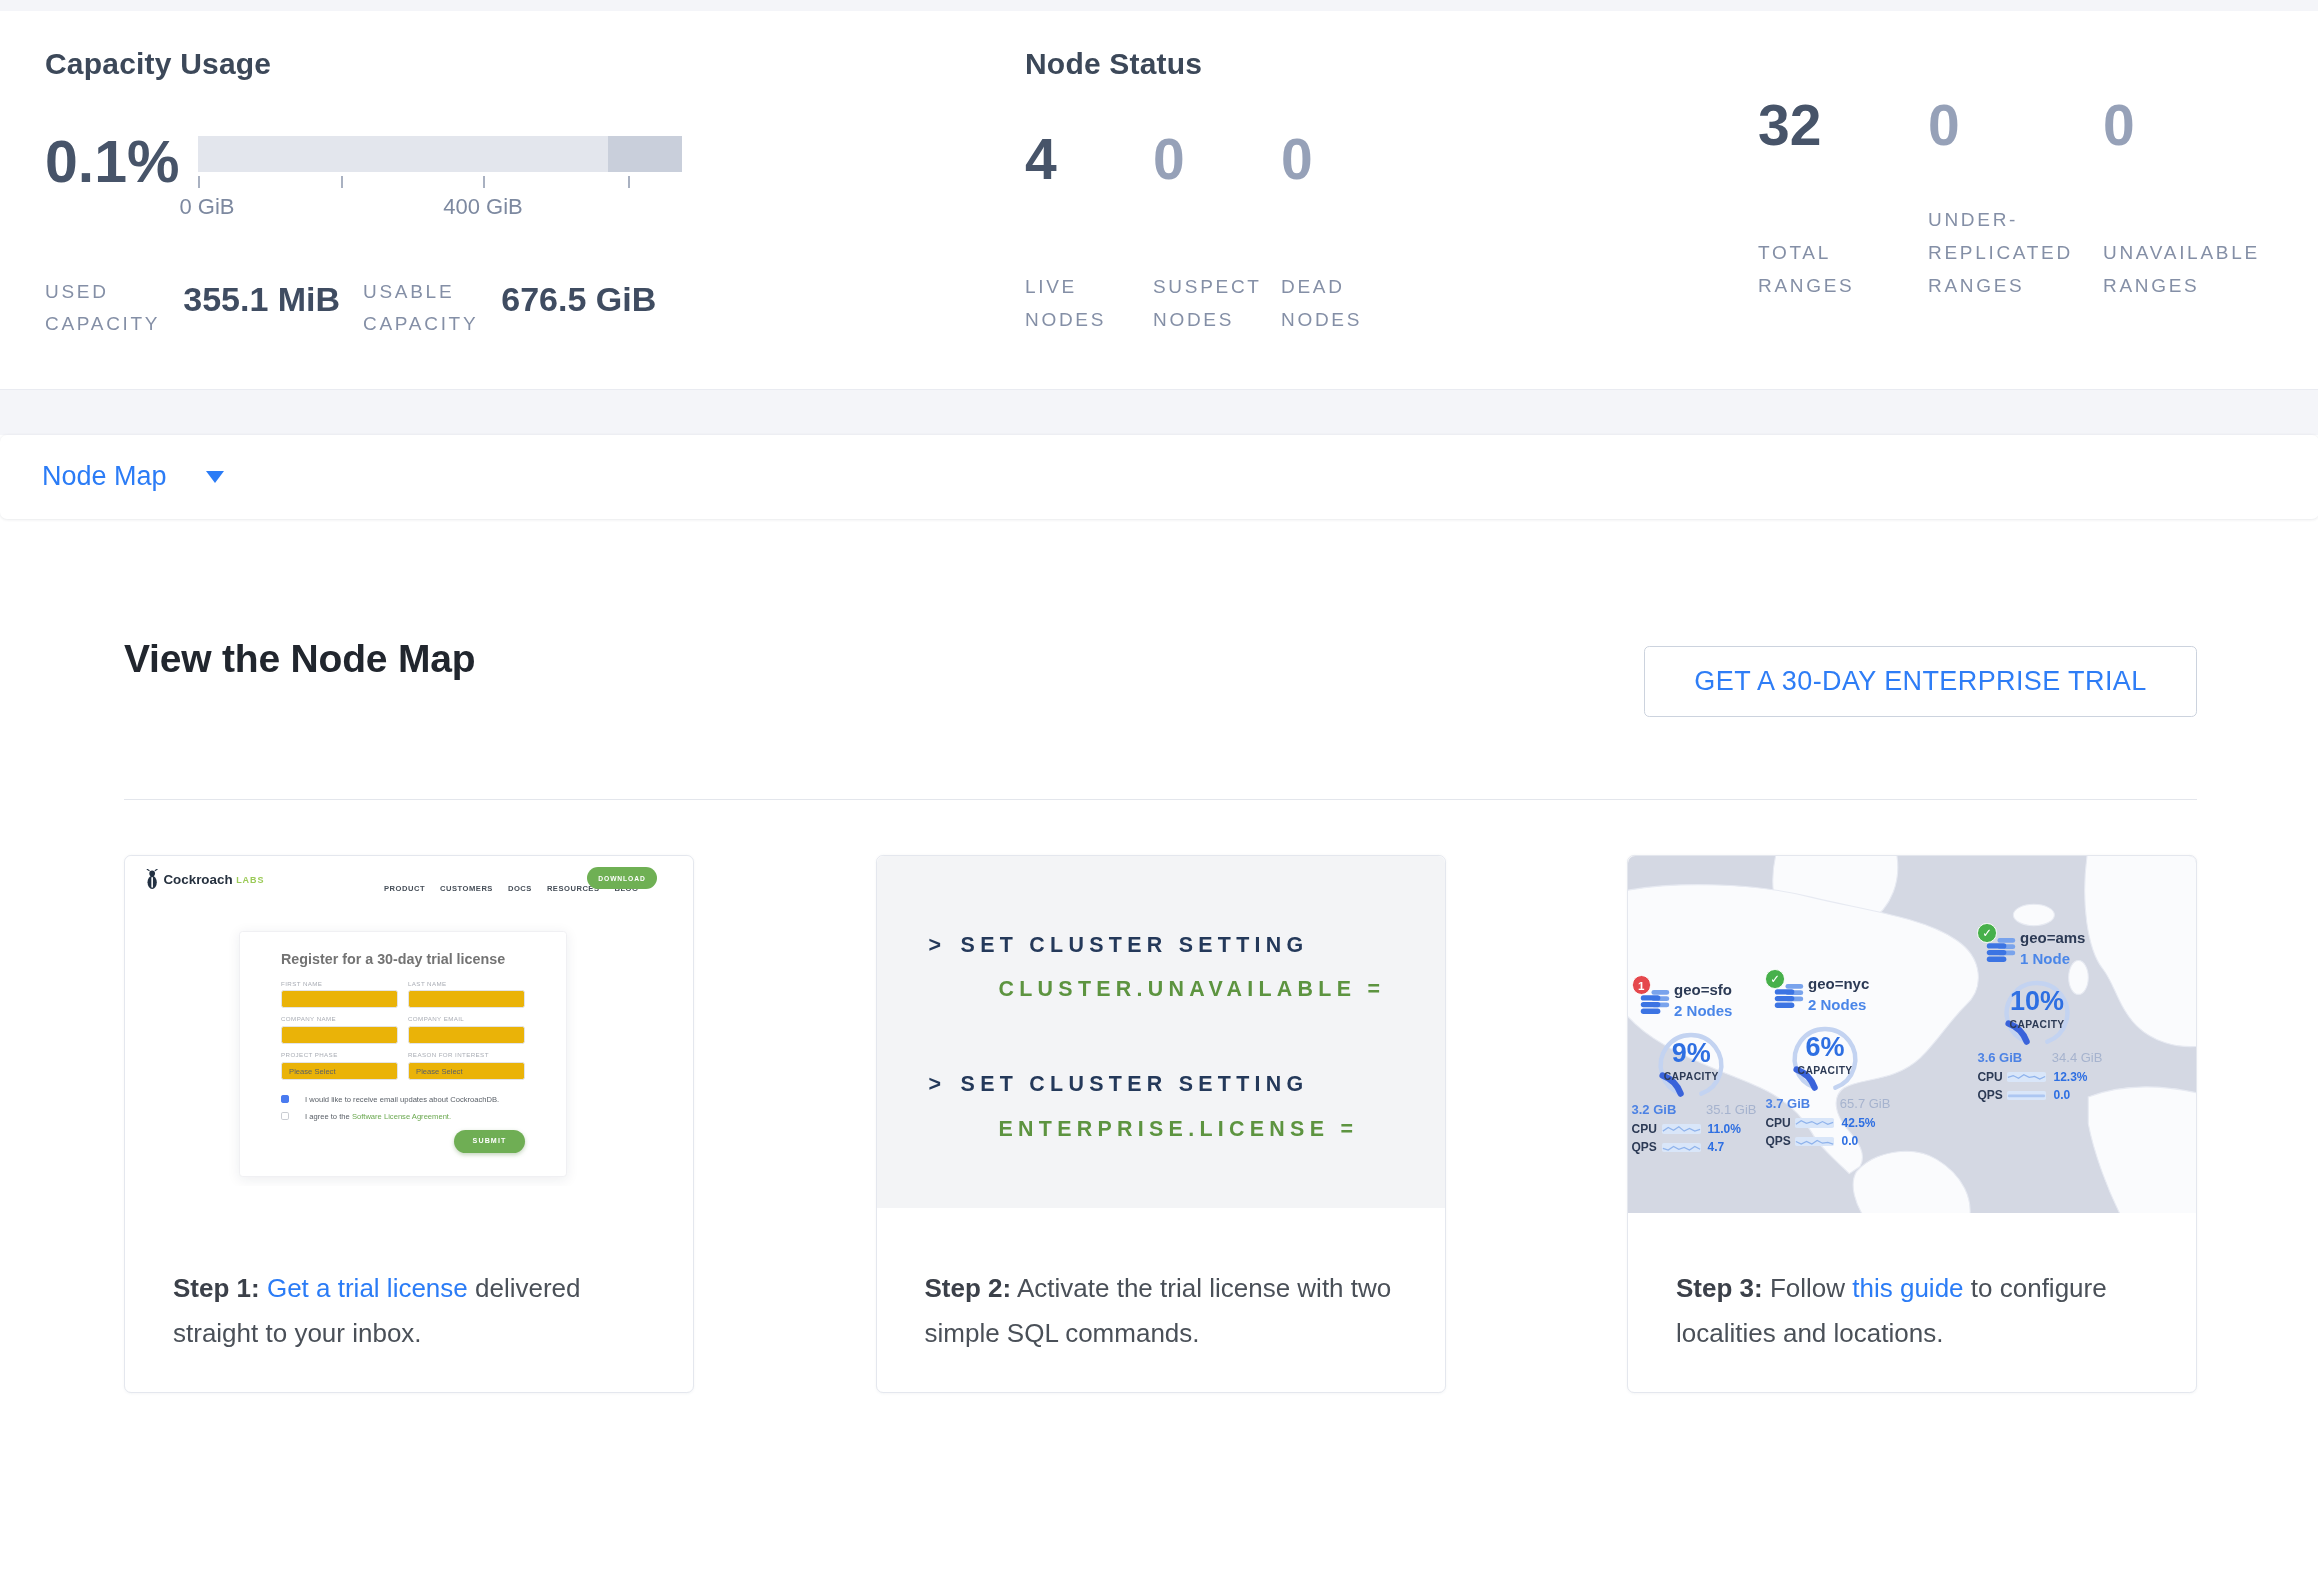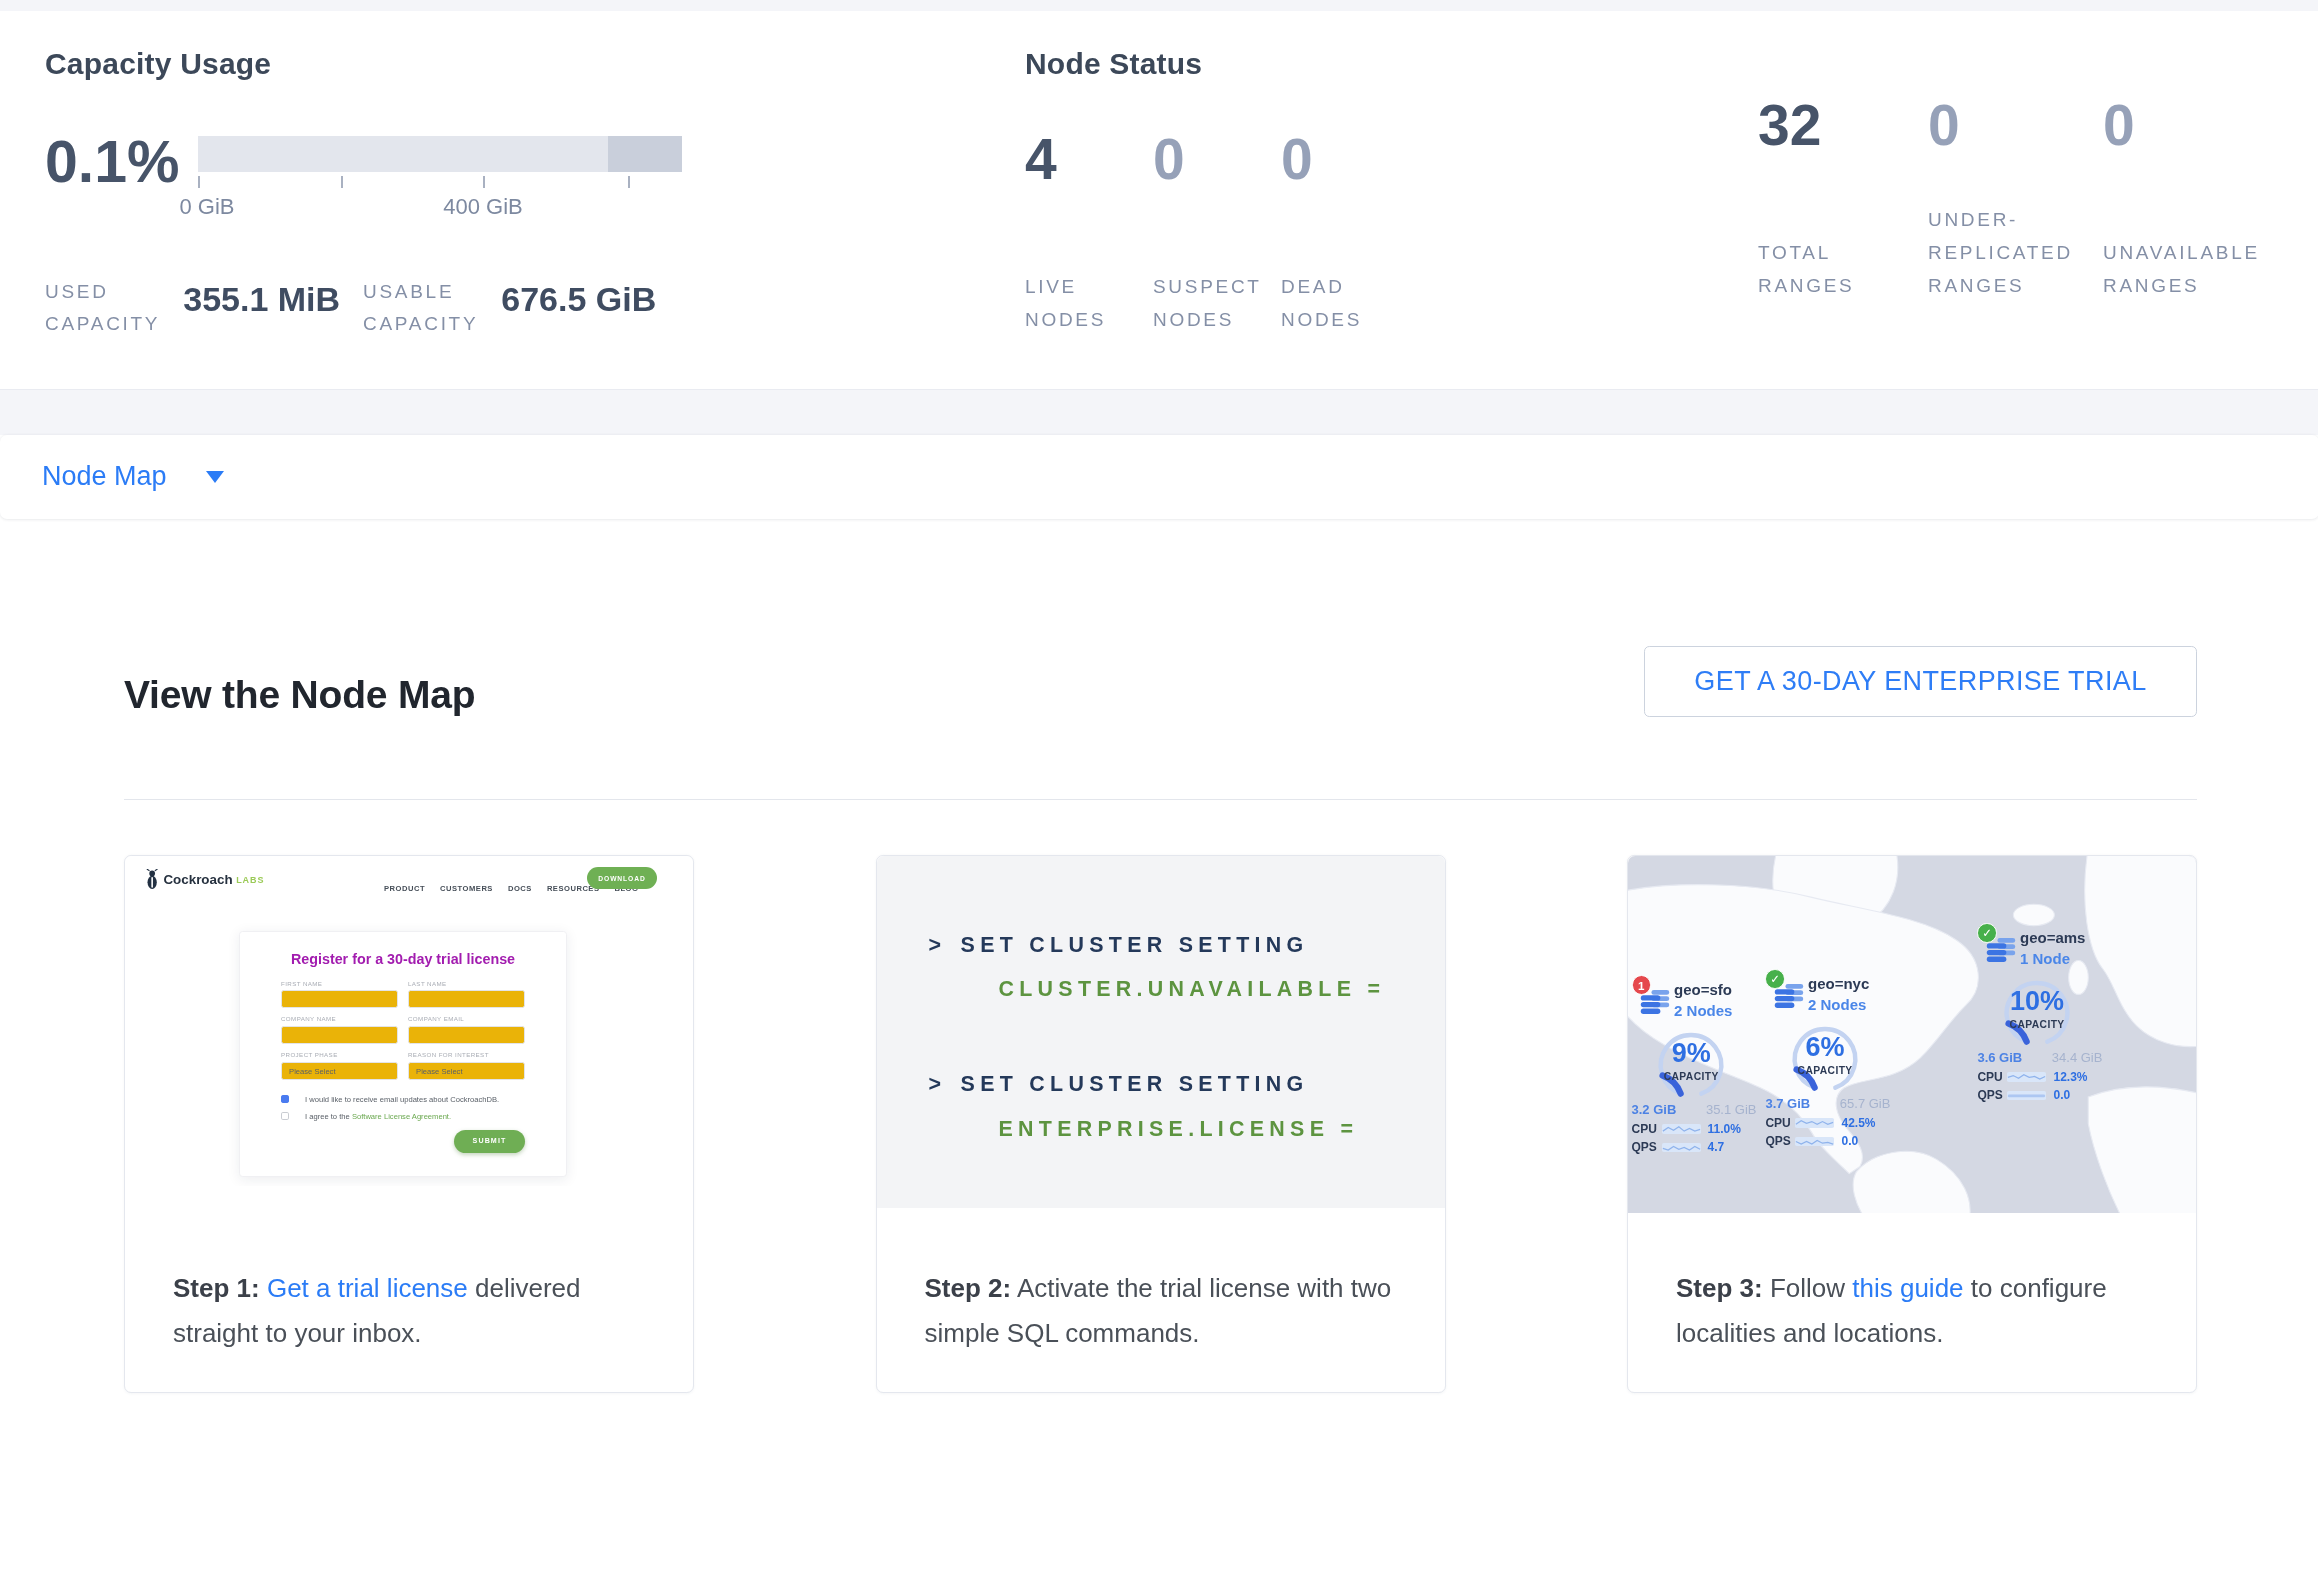--- a/index.html
+++ b/index.html
@@ -41,21 +41,21 @@
   .stat-label { margin-top:auto; font-size:19px; letter-spacing:2.7px; color:#848fa6; line-height:33px; white-space:pre-line; }
 
   
   .gray-gap { height:45px; background:#f4f5f9; }
   .nodemap-bar { position:relative; height:84px; background:#fff; border-radius:7.1px; box-shadow:0 0.9px 2.7px rgba(40,50,70,0.10); display:flex; align-items:center; padding-left:42px; }
   .nodemap-label { font-size:27px; color:#2b7cf6; }
   .tri-down { width:0; height:0; border-left:9.8px solid transparent; border-right:9.8px solid transparent; border-top:12.5px solid #2b7cf6; margin-left:39px; }
 
   
   main { padding:118px 122px 0 124px; background:#fff; }
-  .intro-row { display:flex; justify-content:space-between; align-items:flex-end; }
+  .intro-row { display:flex; justify-content:space-between; align-items:flex-start; }
   .intro-left h1 { font-size:39px; font-weight:bold; color:#21262e; letter-spacing:-0.2px; }
   .intro-left p { margin-top:30px; width:842px; font-size:26px; line-height:46px; color:#4b525d; }
   a.link { color:#2b7cf6; text-decoration:none; cursor:pointer; }
   .trial-btn { margin-top:9px; width:553px; height:71px; background:#fff; border:1.8px solid #ccd3de; border-radius:5.3px; color:#2e7df6; font-size:27px; letter-spacing:0.4px; font-family:inherit; cursor:pointer; }
 
   .divider { border:none; border-top:0.9px solid #e3e6ec; margin-top:82px; }
 
   .cards { display:flex; justify-content:space-between; margin-top:55px; }
   .card { position:relative; width:570px; height:538px; border:0.9px solid #e4e7ee; border-radius:7.1px; background:#fff; box-shadow:0 0.9px 2.7px rgba(60,70,90,0.05); }
   .card-caption { position:absolute; left:48px; right:27px; bottom:36px; font-size:26px; line-height:45px; color:#4a5058; }
@@ -64,21 +64,21 @@
   
   .media1 { position:relative; height:330px; border-radius:7.1px 7.1px 0 0; overflow:hidden; background:#fff; }
   .mini-header { position:relative; height:52px; }
   .mini-logo { position:absolute; left:19.6px; top:13.4px; display:flex; align-items:center; }
   .mini-brand { font-size:13.4px; font-weight:bold; color:#26313f; margin-left:4.5px; }
   .mini-labs { font-size:9px; font-weight:bold; color:#9bca57; letter-spacing:0.9px; margin-left:3.6px; }
   .mini-nav { position:absolute; left:259px; top:28px; display:flex; gap:15px; }
   .mini-nav span { font-size:7.6px; font-weight:bold; color:#464e58; letter-spacing:0.5px; }
   .mini-download { position:absolute; right:36px; top:11.6px; width:70px; height:22px; border-radius:11.6px; background:#6fb054; color:#fff; font-size:6.7px; font-weight:bold; letter-spacing:0.9px; display:flex; align-items:center; justify-content:center; }
   .mini-form { position:absolute; left:114px; top:75px; width:328px; height:246px; background:#fff; border:0.9px solid #f0f0f3; border-radius:3.6px; box-shadow:0 2.7px 12.5px rgba(30,40,60,0.08); padding:14.3px 41px 0 41px; }
-  .mini-form-title { text-align:center; font-size:14.3px; font-weight:bold; color:#a21caf; margin-top:5.3px; }
+  .mini-form-title { text-align:left; font-size:14.3px; font-weight:bold; color:#737373; margin-top:5.3px; }
   .mini-grid { display:flex; flex-wrap:wrap; justify-content:space-between; margin-top:12.5px; }
   .mini-field { width:117px; margin-bottom:7.1px; }
   .mini-field label { display:block; font-size:6.2px; letter-spacing:0.4px; color:#a9adb5; }
   .mini-input { margin-top:3.6px; height:18px; border:0.9px solid #e3e4e8; border-radius:2.7px; background:#eab308; font-size:7.6px; color:#5a6068; line-height:18px; padding-left:7.1px; }
   .mini-check { display:flex; align-items:center; margin-top:8px; }
   .mini-box { width:8px; height:8px; border:0.9px solid #c9ccd2; border-radius:1.8px; flex:none; }
   .mini-box.checked { background:#4a7bf0; border-color:#4a7bf0; }
   .mini-check span.txt { font-size:7.6px; color:#5a6068; margin-left:16px; }
   .green-link { color:#6aa84f; }
   .mini-submit { margin-left:auto; margin-top:9px; width:71px; height:23px; border-radius:11.6px; background:#6fae54; color:#fff; font-size:7.1px; font-weight:bold; letter-spacing:1.1px; display:flex; align-items:center; justify-content:center; box-shadow:0 1.8px 4.5px rgba(80,130,60,0.35); }

